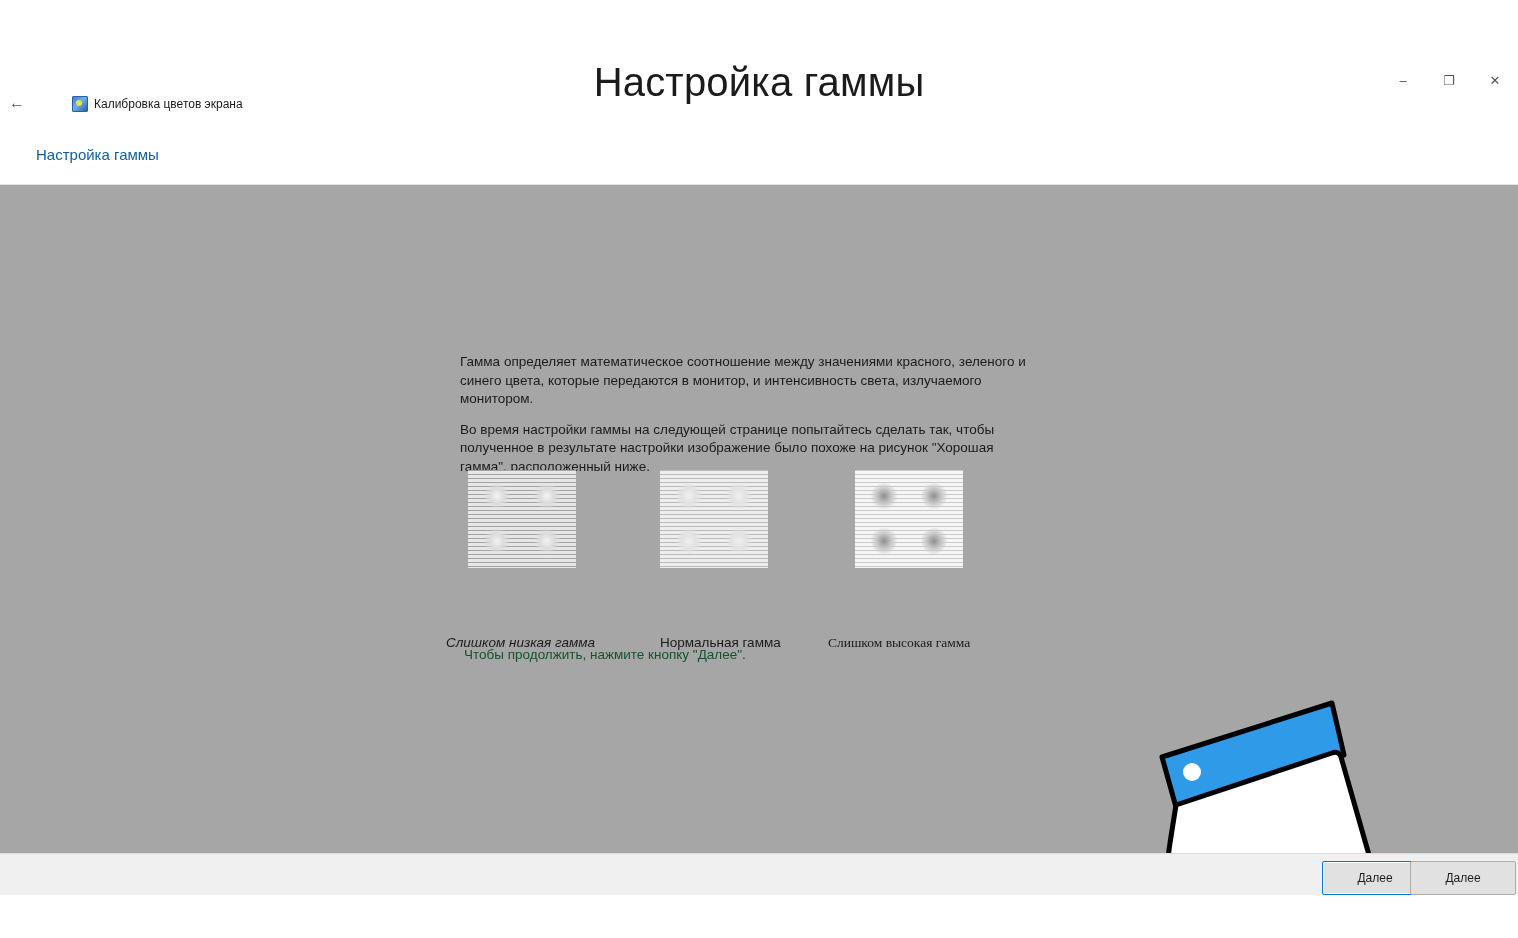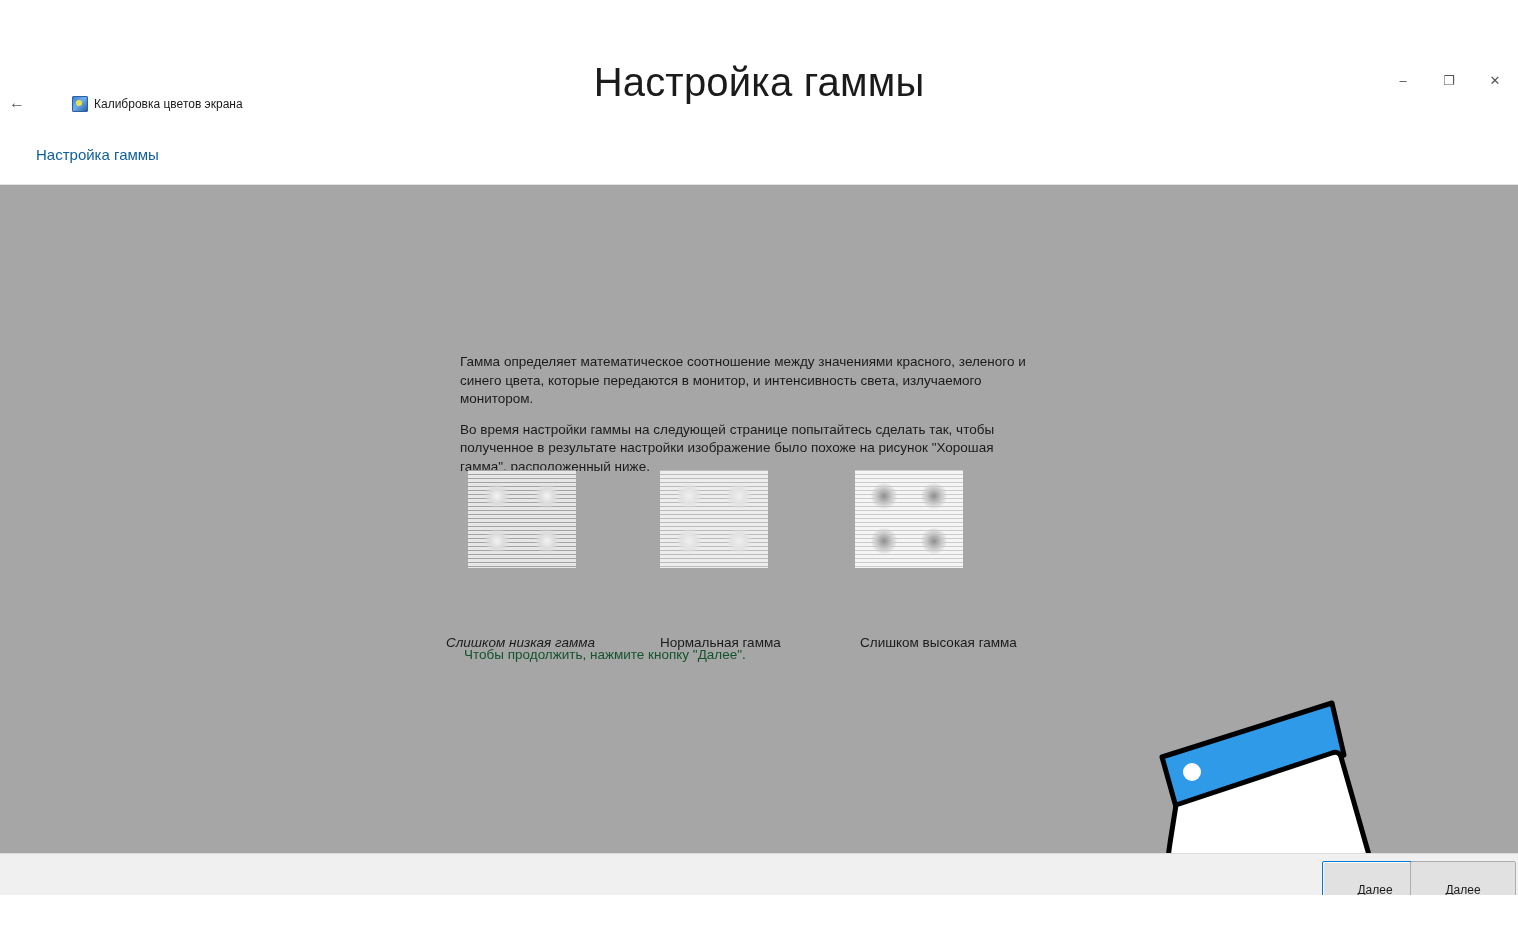--- a/index.html
+++ b/index.html
@@ -220,21 +220,21 @@
 
   .caption {
     position: absolute;
     top: 450px;
     font-size: 13.5px;
     color: #1b1b1b;
     white-space: nowrap;
   }
   .caption.c-low  { left: 446px; font-style: italic; }
   .caption.c-norm { left: 654px; margin-left: 6px; }
-  .caption.c-high { left: 860px; }
+  .caption.c-high { left: 828px; font-family: Liberation Serif, serif; }
 
   .continue-text {
     position: absolute;
     left: 464px;
     top: 462px;
     font-size: 13.5px;
     color: #14532d;
   }
 
   
@@ -255,21 +255,21 @@
     width: 1518px;
     height: 42px;
     background: #f0f0f0;
     border-top: 1px solid #dcdcdc;
   }
   .btn {
     position: absolute;
     top: 7px;
     height: 24px;
     min-width: 84px;
-    padding: 16px 10px;
+    padding: 4px 10px;
     font-size: 12px;
     font-family: "Liberation Sans", sans-serif;
     color: #1b1b1b;
     background: #e1e1e1;
     border: 1px solid #adadad;
     border-radius: 2px;
     cursor: pointer;
     display: flex;
     align-items: center;
     justify-content: center;

